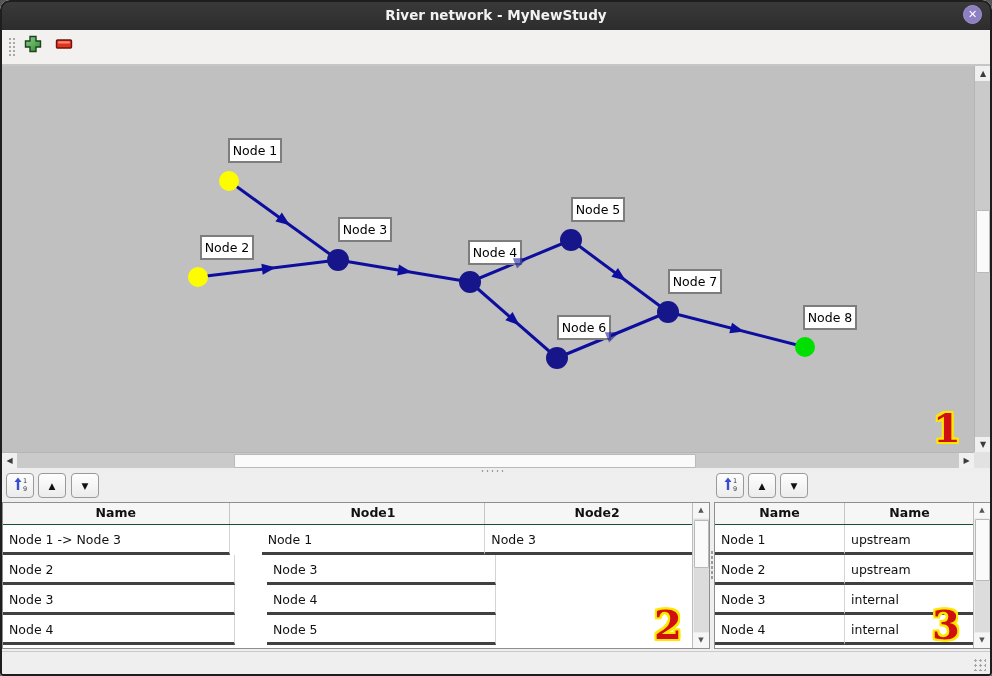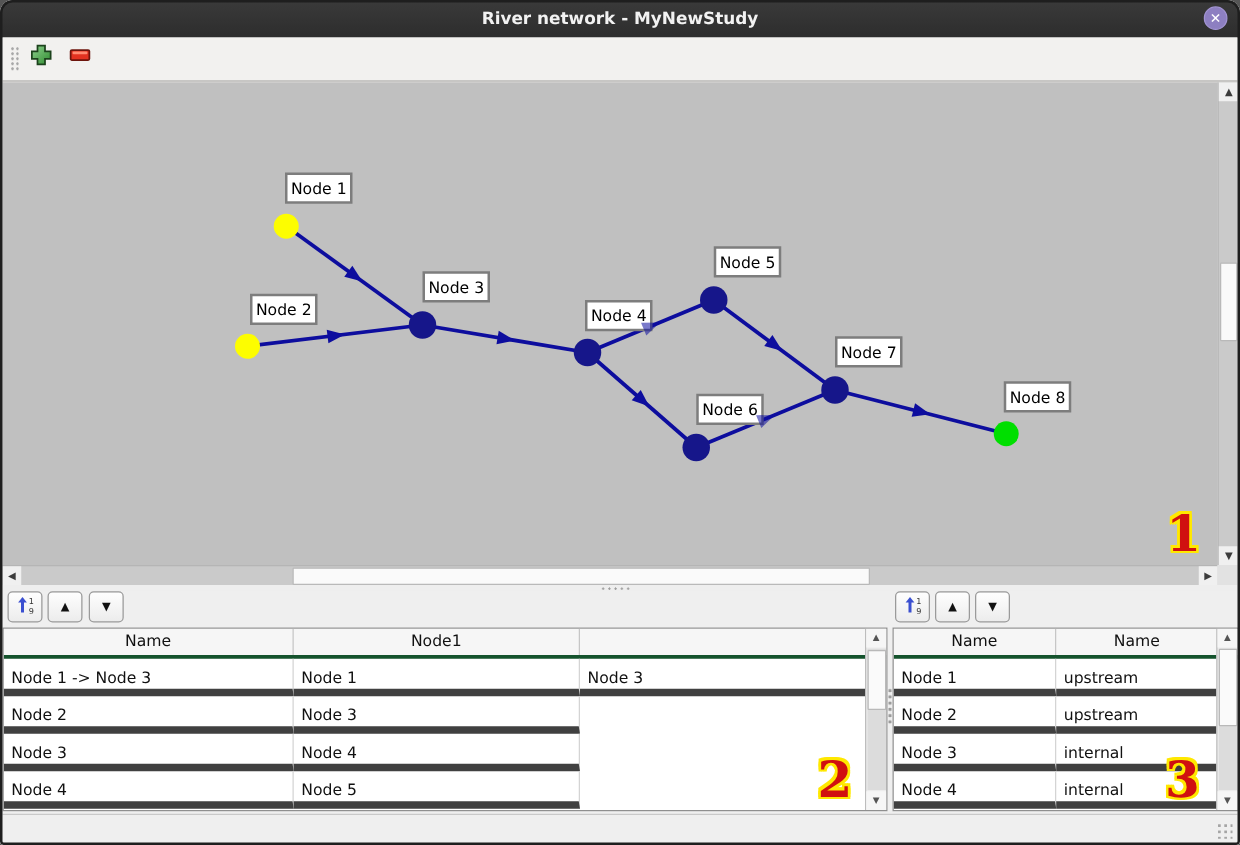--- a/index.html
+++ b/index.html
@@ -33,26 +33,26 @@
   .vsplit-dots{position:absolute;left:1px;top:48px;width:4px;height:30px;background-image:radial-gradient(#9b9b9b 1px,transparent 1.2px);background-size:4px 5px;}
 
   
   .bottom-panel{position:absolute;left:2px;top:473px;width:988px;height:178px;background:#efefef;}
   .mini-btn{position:absolute;top:0;width:28px;height:25px;background:linear-gradient(#fefefe,#ececec);border:1px solid #9a9a9a;border-radius:4px;box-sizing:border-box;display:flex;align-items:center;justify-content:center;cursor:pointer;font-size:9px;color:#111;}
 
   
   .dtable{position:absolute;top:29px;background:#ffffff;border:1px solid #8f8f8f;box-sizing:border-box;overflow:hidden;}
   .dtable.reach{left:0;width:708px;height:147px;}
   .dtable.nodes{left:712px;width:277px;height:147px;}
-  .thead{display:flex;height:21px;background:#f6f6f6;border-bottom:3px solid #14532d;}
+  .thead{display:flex;height:21px;background:#f6f6f6;border-bottom:1px solid #14532d;font-weight:bold;}
   .hcell{height:21px;line-height:20px;text-align:center;font-size:12.5px;color:#111;border-right:1px solid #c6c6c6;box-sizing:border-box;cursor:pointer;}
   .trow{display:flex;height:30px;}
-  .tcell{height:30px;line-height:29px;font-size:12.5px;color:#111;padding-left:6px;border-right:1px solid #d4d4d4;border-bottom:6px solid #404040;box-sizing:border-box;white-space:nowrap;overflow:hidden;cursor:default;}
+  .tcell{height:30px;line-height:29px;font-size:12.5px;color:#111;padding-left:6px;border-right:1px solid #d4d4d4;border-bottom:3px solid #404040;box-sizing:border-box;white-space:nowrap;overflow:hidden;cursor:default;}
   .reach .hcell:nth-child(1),.reach .tcell:nth-child(1){width:232px;}
-  .reach .hcell:nth-child(2),.reach .tcell:nth-child(2){width:229px;}
+  .reach .hcell:nth-child(2),.reach .tcell:nth-child(2){width:229px;margin-left:32px;}
   .reach .hcell:nth-child(3),.reach .tcell:nth-child(3){width:229px;border-right:none;}
   .nodes .hcell:nth-child(1),.nodes .tcell:nth-child(1){width:130px;}
   .nodes .hcell:nth-child(2),.nodes .tcell:nth-child(2){width:129px;border-right:none;}
   .tsb{position:absolute;top:0;right:0;width:17px;height:100%;background:#ececec;border-left:1px solid #bdbdbd;box-sizing:border-box;}
   .tsb .sb-arrow{width:16px;height:15px;background:#f6f6f6;font-size:7px;color:#555;}
   .tsb-track{position:absolute;left:1px;top:16px;width:15px;bottom:16px;background:#dcdcdc;}
 
   
   .statusbar{position:absolute;left:2px;top:651px;width:988px;height:23px;background:#efefef;border-top:1px solid #c9c9c9;box-sizing:border-box;}
   .resize-grip{position:absolute;right:4px;top:6px;width:13px;height:13px;background-image:radial-gradient(#a5a5a5 1px,transparent 1.2px);background-size:5px 5px;}
@@ -191,20 +191,21 @@
         <span>▲</span>
       </div>
     <div class="mini-btn" style="left:778px;">
         <span>▼</span>
       </div>
 
     <div class="dtable reach">
       <div class="thead">
         <div class="hcell">Name</div>
         <div class="hcell">Node1</div>
+        <div class="hcell">Node2</div>
       </div>
       <div>
           <div class="trow">
             <div class="tcell">Node 1 -&gt; Node 3</div>
             <div class="tcell">Node 1</div>
             <div class="tcell">Node 3</div>
           </div>
           <div class="trow">
             <div class="tcell">Node 2</div>
             <div class="tcell">Node 3</div>

